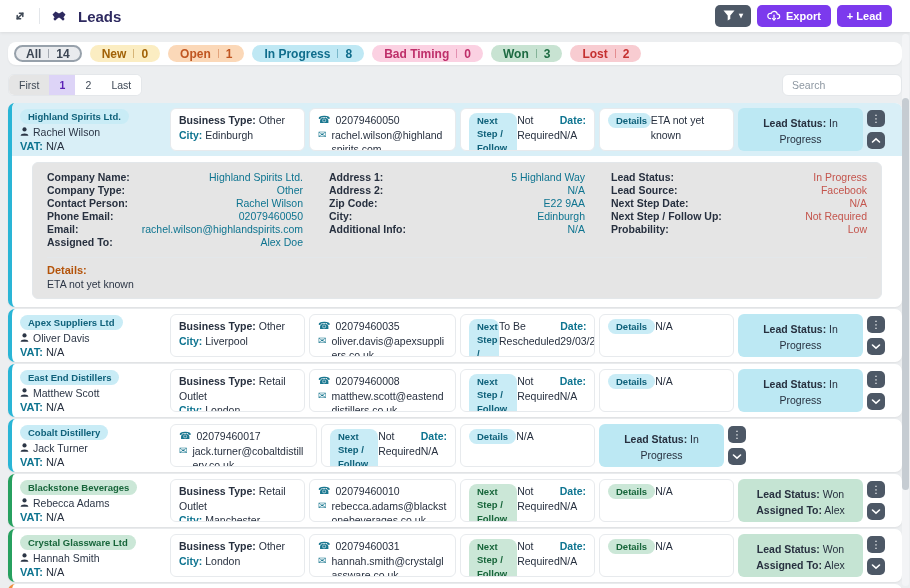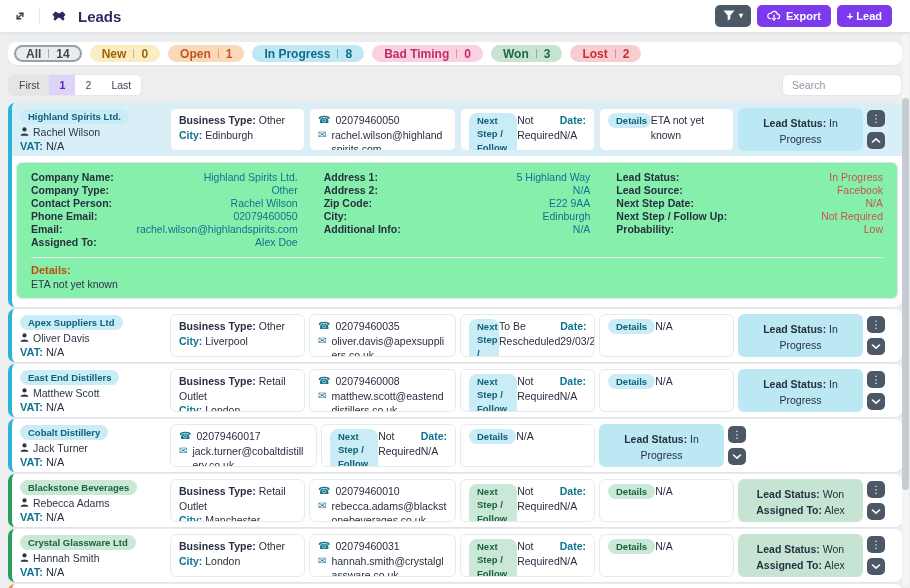--- a/index.html
+++ b/index.html
@@ -67,21 +67,21 @@
   .email-text { word-break:break-all; }
   .badge { display:inline-block; align-self:flex-start; background:var(--badge-bg); color:var(--badge-text); font-weight:bold; font-size:9.5px; padding:1px 8px; border-radius:8px; margin-bottom:2px; min-width:30px; }
   .col-next, .col-details { display:flex; flex-direction:row; }
 
   .col-actions { width:20px; display:flex; flex-direction:column; justify-content:space-between; padding:2px 0; flex-shrink:0; }
   .act-btn { width:18px; height:17px; background:#4d5866; border:none; border-radius:5px; color:#fff; font-size:10px; display:flex; align-items:center; justify-content:center; cursor:pointer; }
   .chev { transform:rotate(180deg); }
   .chev.up { transform:none; }
 
   
-  .detail-panel { border:1px solid #e3e7ea; border-radius:6px; background:#86efac; padding:8px 14px; margin:6px 4px 8px; }
+  .detail-panel { border:1px solid #e3e7ea; border-radius:6px; background:#e5e5e5; padding:8px 14px; margin:6px 20px 8px; }
   .detail-grid { display:flex; gap:26px; }
   .dcol { flex:1; }
   .drow { display:flex; justify-content:space-between; gap:10px; line-height:13px; font-size:10.5px; }
   .drow .k { font-weight:bold; color:#27303f; white-space:nowrap; }
   .drow .v { color:#0e7490; text-align:right; }
   .dcol-right .v { color:#c4554d; }
   .detail-divider { border-top:1px solid #e3e7ea; margin:8px 0 6px; }
   .details-label { color:#b45309; font-weight:bold; font-size:11px; margin-bottom:2px; }
   .details-text { font-size:10.5px; color:#2c3646; }
 

